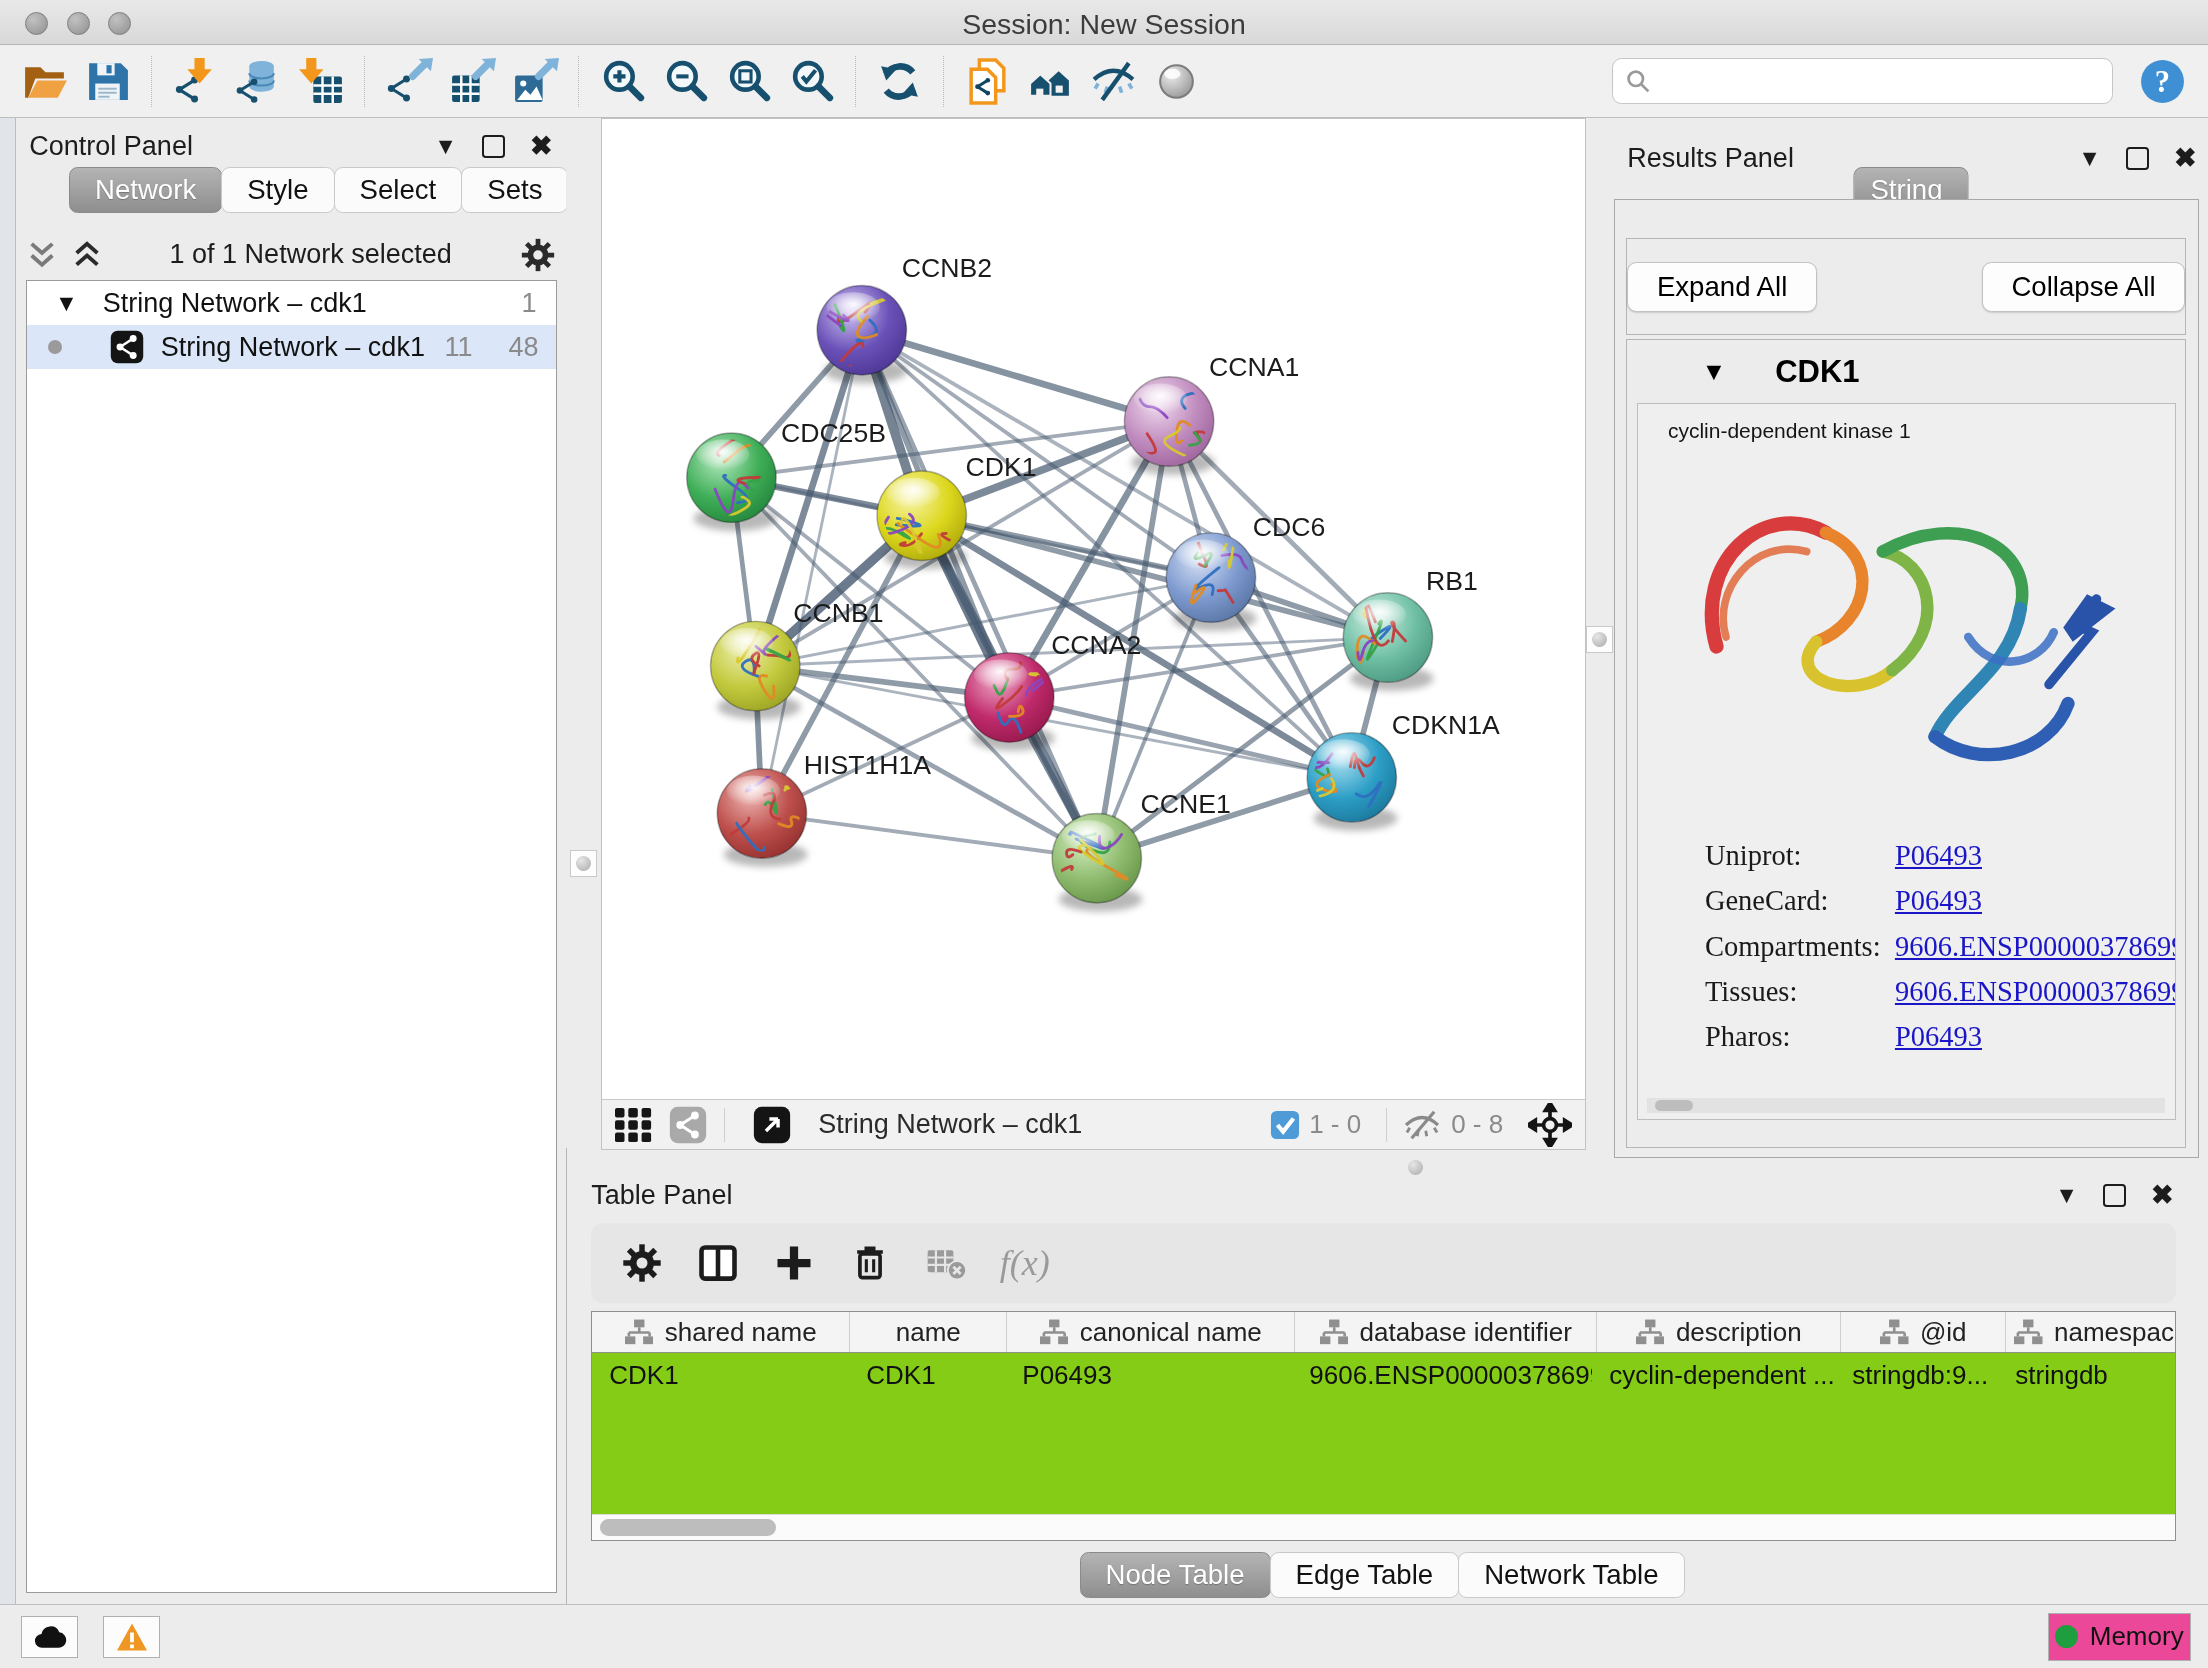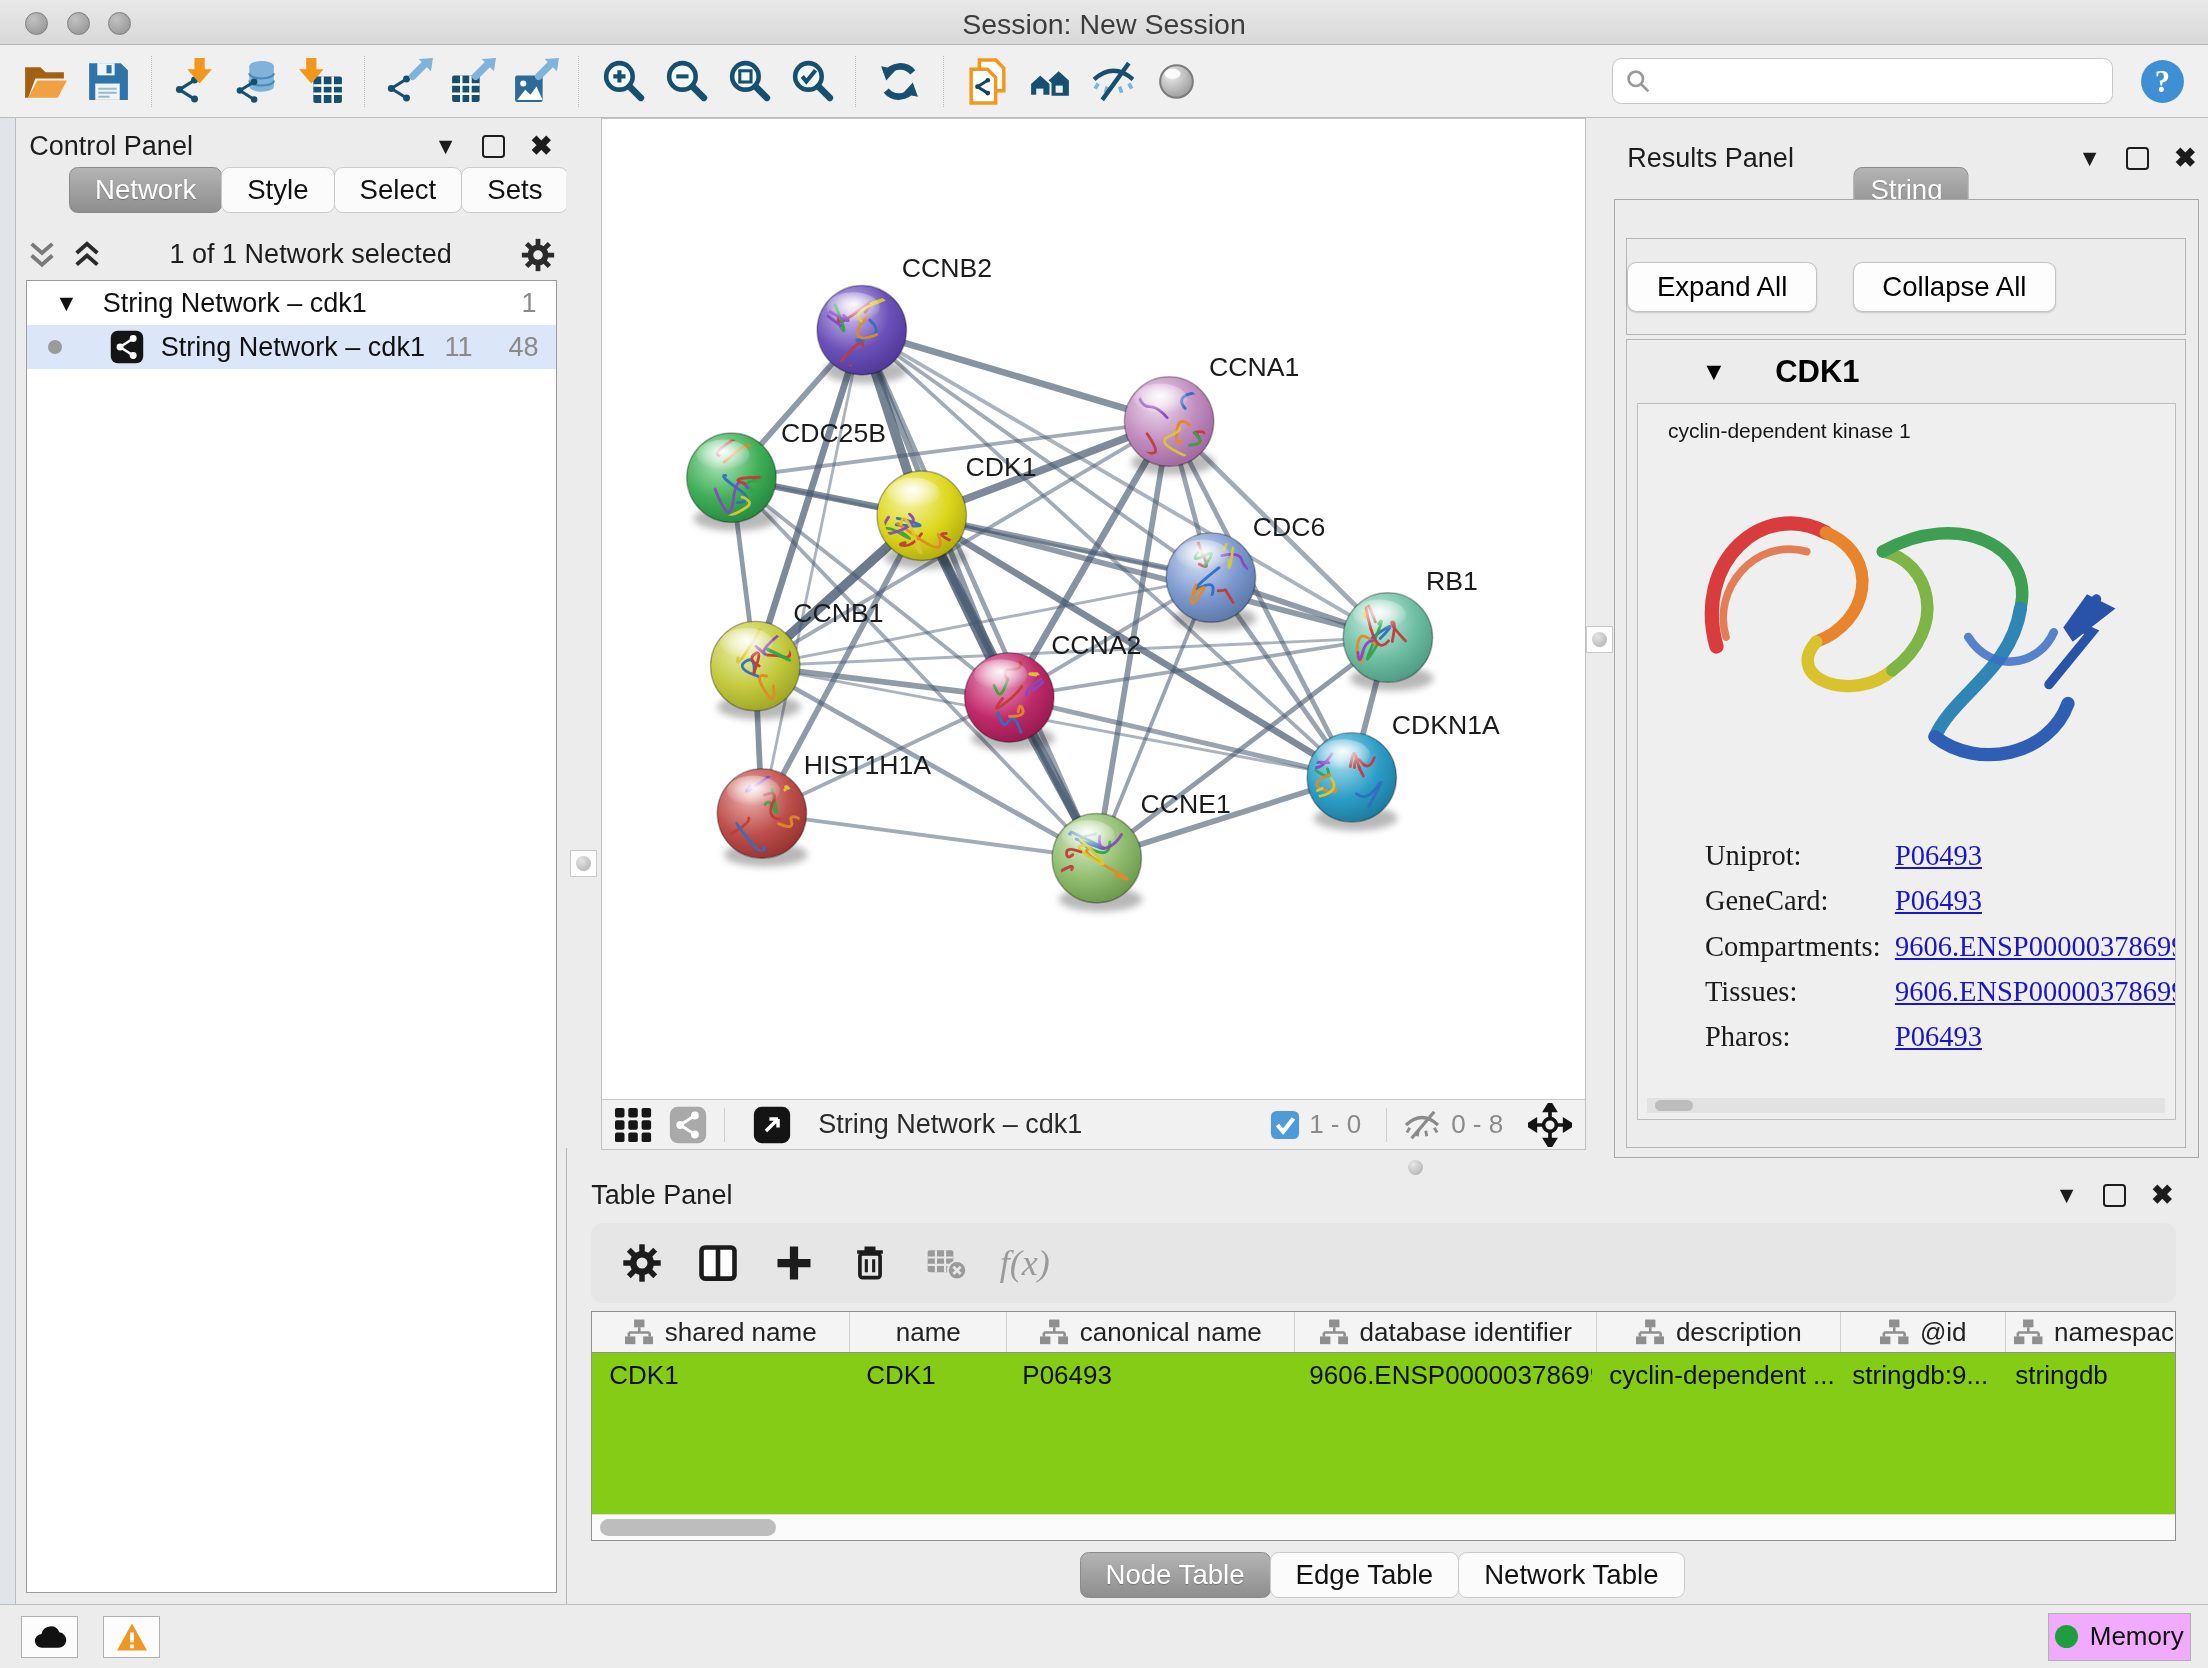--- a/index.html
+++ b/index.html
@@ -62,21 +62,21 @@
   .ns-icon{width:42px;height:38px;margin-left:11.4px;flex:0 0 auto;}
   .ns-sep{width:1px;height:34px;background:#cfcfcf;margin:0 15px;}
   .ns-title{font-size:27px;color:#2a2a2a;margin-left:25px;flex:1;}
   .ns-count{font-size:26px;color:#8a8a8a;margin:0 9.5px;}
   
   .results-panel{left:1614px;top:118px;width:594px;height:1044px;background:#ececec;}
   .rp-head{position:absolute;left:13.3px;right:11.4px;top:25px;display:flex;justify-content:space-between;align-items:center;}
   .rp-tab{position:absolute;left:50%;transform:translateX(-50%);top:49px;padding-left:16px;}
   .rp-outer{position:absolute;left:0px;top:81px;right:9.5px;bottom:3.8px;border:1.9px solid #a8a8a8;background:#ececec;}
   .rp-sub1{position:absolute;left:11.4px;right:11.4px;top:38px;height:95px;border:1.9px solid #b5b5b5;
-    display:flex;align-items:center;justify-content:flex-start;gap:36px;}
+    display:flex;align-items:center;justify-content:space-between;gap:36px;}
   .rp-btn{height:48px;padding:0 28.5px;background:#fdfdfd;border:1.9px solid #c2c2c2;border-radius:9.5px;
     font-size:27.6px;display:flex;align-items:center;box-shadow:0 1px 1.9px rgba(0,0,0,0.15);}
   .rp-gene-box{position:absolute;left:11.4px;right:11.4px;top:139px;bottom:9.5px;border:1.9px solid #b5b5b5;}
   .rp-gene-head{height:63px;display:flex;align-items:center;}
   .rp-gene-head .tri{font-size:25px;margin-left:74px;}
   .rp-gene-head .g{font-size:31px;font-weight:bold;margin-left:49px;}
   .rp-content{position:absolute;left:9.5px;right:9.5px;top:63px;bottom:27px;border:1.9px solid #bdbdbd;background:#efefef;overflow:hidden;}
   .rp-desc{font-size:21px;color:#151515;margin:15px 0 0 30px;}
   .rp-scrollstrip{position:absolute;left:9.5px;right:9.5px;bottom:5.7px;height:15px;background:#e2e2e2;}
   .rp-scrollstrip i{display:block;width:38px;height:11.4px;margin:1.9px 0 0 7.6px;background:#bdbdbd;border-radius:5.7px;}
@@ -100,21 +100,21 @@
   .t-cell{padding-left:17px;font-size:26px;color:#111;flex:0 0 auto;overflow:hidden;white-space:nowrap;}
   .t-scroll{position:absolute;left:0;right:0;bottom:0;height:25px;background:#fbfbfb;border-top:1px solid #dcdcdc;}
   .t-thumb{position:absolute;left:7.6px;top:3.8px;width:176px;height:17px;background:#bdbdbd;border-radius:8.6px;}
   #tp-tabs{position:absolute;left:50%;transform:translateX(-50%);top:380px;display:flex;}
   #tp-tabs .tab{margin-right:-1px;}
   
   .bottom-bar{left:0;top:1604px;width:2208px;height:65px;background:#ececec;border-top:1px solid #c0c0c0;}
   .bb-btn{position:absolute;top:11.4px;width:55px;height:40px;background:#fcfcfc;border:1.9px solid #b0b0b0;
     display:flex;align-items:center;justify-content:center;}
   .bb-btn svg{width:34px;height:30px;}
-  .memory-btn{position:absolute;top:7.6px;left:2048px;width:141px;height:46px;background:#f0abfc;border:1.9px solid #b0b0b0;
+  .memory-btn{position:absolute;top:7.6px;left:2048px;width:141px;height:46px;background:#ec4899;border:1.9px solid #b0b0b0;
     display:flex;align-items:center;justify-content:center;gap:11.4px;font-size:26px;color:#111;}
   .memory-dot{width:23px;height:23px;border-radius:50%;}
 </style>
 </head>
 <body>
 
 <div class="titlebar abs">
   <span class="tl-dot" style="left:25px"></span>
   <span class="tl-dot" style="left:67px"></span>
   <span class="tl-dot" style="left:108px"></span>

